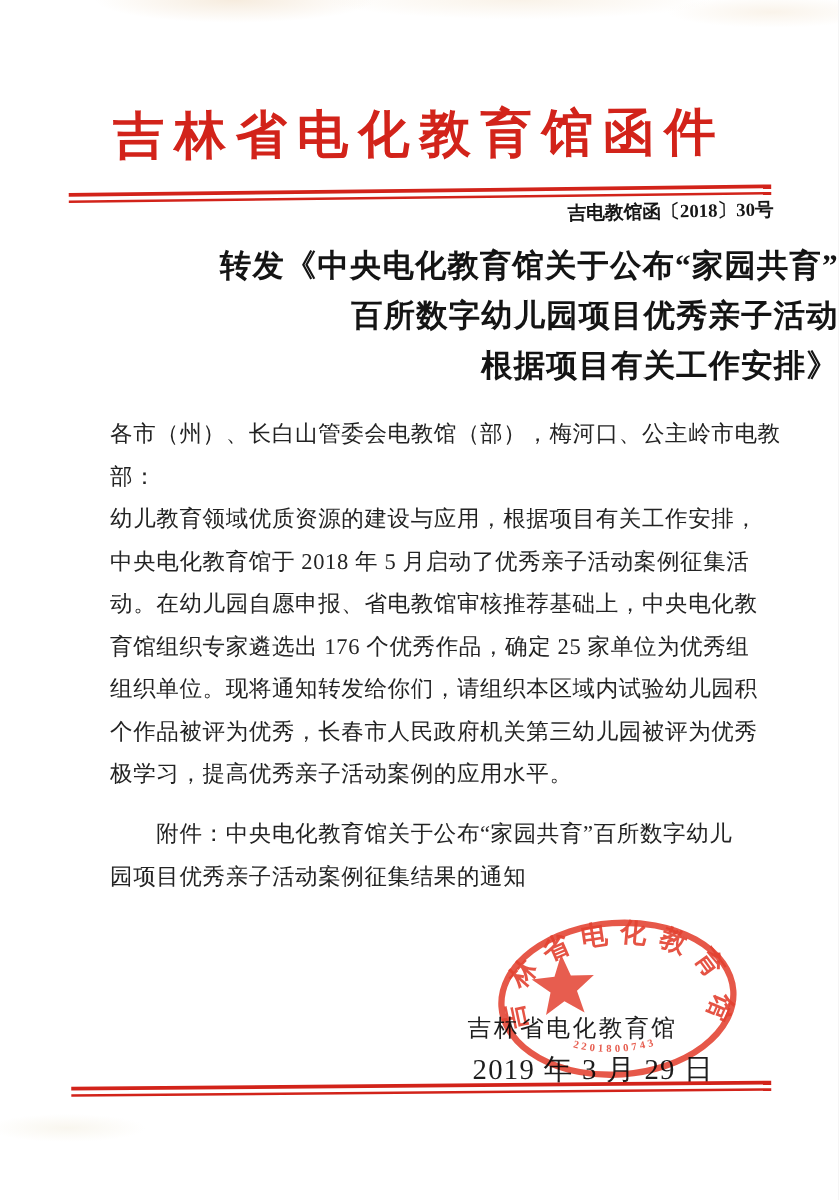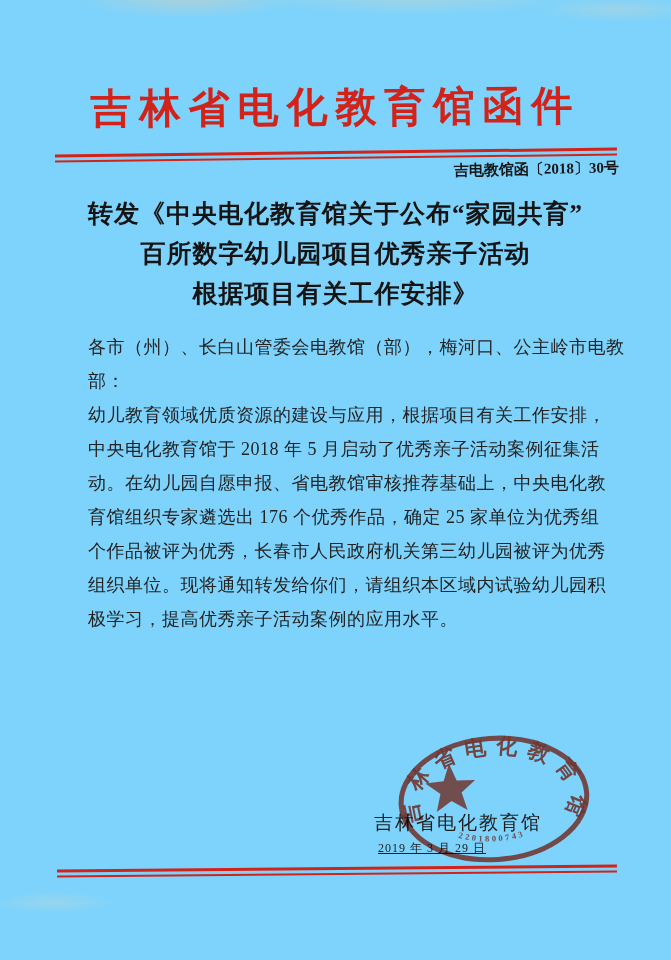--- a/index.html
+++ b/index.html
@@ -2,21 +2,21 @@
 <html style="--accent-red: #d2231a; --seal-red: #e0301e; --text: #1f1f1f;"><head>
 <meta charset="utf-8">
 <style>
   html, body { margin: 0; padding: 0; background: #e9e9e9; }
   * { box-sizing: border-box; }
 
   .paper {
     position: relative;
     width: 671px; height: 960px;
     margin: 0 auto;
-    background: #7dd3fc;
+    background: #ffffff;
     overflow: hidden;
     font-family: "Liberation Serif", serif;
     color: var(--text, #1f1f1f);
   }
   
   .paper::before {
     content: "";
     position: absolute; inset: 0;
     background:
       radial-gradient(ellipse 160px 26px at 28% 0%, rgba(233,207,172,.40), transparent 70%),
@@ -44,21 +44,21 @@
 
   .doc-number {
     position: absolute; top: 160px; right: 52px;
     font-size: 15px; font-weight: bold; color: #161616;
     transform: rotate(-1.1deg);
     white-space: nowrap;
   }
 
   .doc-title {
     position: absolute; top: 194px; left: 0; right: 0;
-    text-align: center;
+    text-align: right;
     font-size: 25px; font-weight: bold;
     line-height: 40px;
     color: #141414;
     letter-spacing: 1px;
   }
 
   .body-block {
     position: absolute; top: 330px; left: 88px; right: 50px;
     font-size: 18px; color: #232323;
     letter-spacing: 0.5px;
@@ -67,23 +67,22 @@
   .line.ind { padding-left: 37px; }
   .attach-block { margin-top: 14px; }
 
   .signature {
     position: absolute; top: 810px; left: 374px;
     font-size: 19px; letter-spacing: 2px; color: #1d1d1d;
     white-space: nowrap;
   }
   .date {
     position: absolute; top: 840px; left: 378px;
-    font-size: 12px; letter-spacing: 1px; color: #1d1d1d;
+    font-size: 23px; letter-spacing: 1px; color: #1d1d1d;
     white-space: nowrap;
-    text-decoration: underline;
   }
 
   .seal {
     position: absolute; left: 394px; top: 731px;
     width: 200px; height: 138px;
     mix-blend-mode: multiply;
     opacity: 0.92;
     transform: rotate(-4deg);
     pointer-events: none;
   }
@@ -110,24 +109,28 @@
   </div>
 
   <div class="body-block">
     <div class="line">各市（州）、长白山管委会电教馆（部），梅河口、公主岭市电教</div>
     <div class="line">部：</div>
 
     <div class="line">幼儿教育领域优质资源的建设与应用，根据项目有关工作安排，</div>
     <div class="line">中央电化教育馆于 2018 年 5 月启动了优秀亲子活动案例征集活</div>
     <div class="line">动。在幼儿园自愿申报、省电教馆审核推荐基础上，中央电化教</div>
     <div class="line">育馆组织专家遴选出 176 个优秀作品，确定 25 家单位为优秀组</div>
+    <div class="line">组织单位。现将通知转发给你们，请组织本区域内试验幼儿园积</div>
     <div class="line">个作品被评为优秀，长春市人民政府机关第三幼儿园被评为优秀</div>
-    <div class="line">组织单位。现将通知转发给你们，请组织本区域内试验幼儿园积</div>
     <div class="line">极学习，提高优秀亲子活动案例的应用水平。</div>
 
+    <div class="attach-block">
+      <div class="line ind">附件：中央电化教育馆关于公布“家园共育”百所数字幼儿</div>
+      <div class="line">园项目优秀亲子活动案例征集结果的通知</div>
+    </div>
   </div>
 
   <div class="signature">吉林省电化教育馆</div>
   <div class="date">2019 年 3 月 29 日</div>
 
   <svg class="seal" viewBox="0 0 198 134" aria-hidden="true">
     <defs>
       <path id="seal-arc-top" d="M 30.1 85.0 A 76 45 0 1 1 167.9 85.0" fill="none"></path>
       <path id="seal-arc-bottom" d="M 55.4 99.6 A 72 41 0 0 0 142.6 99.6" fill="none"></path>
     </defs>

